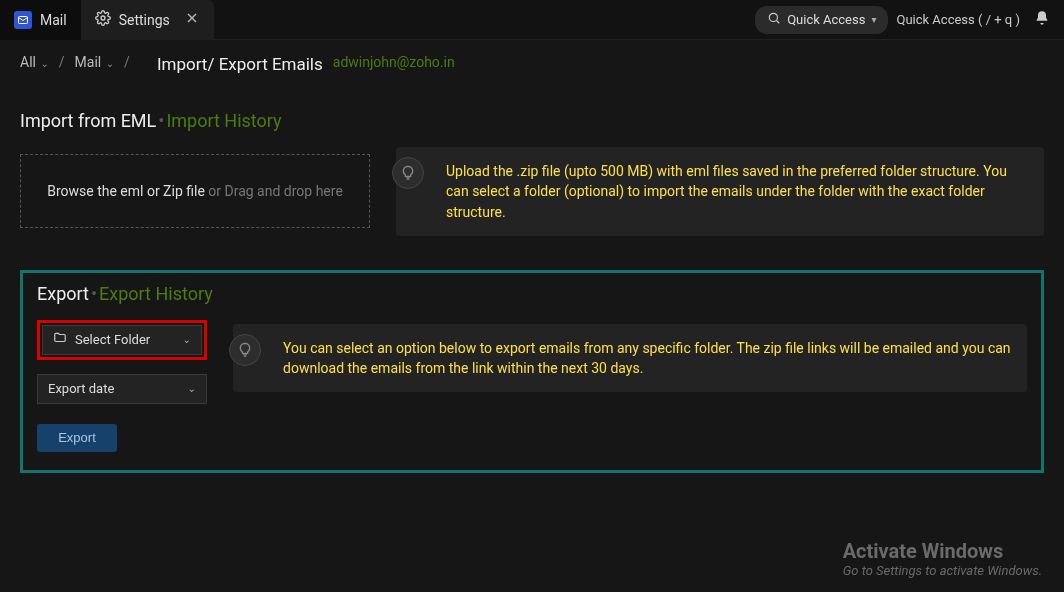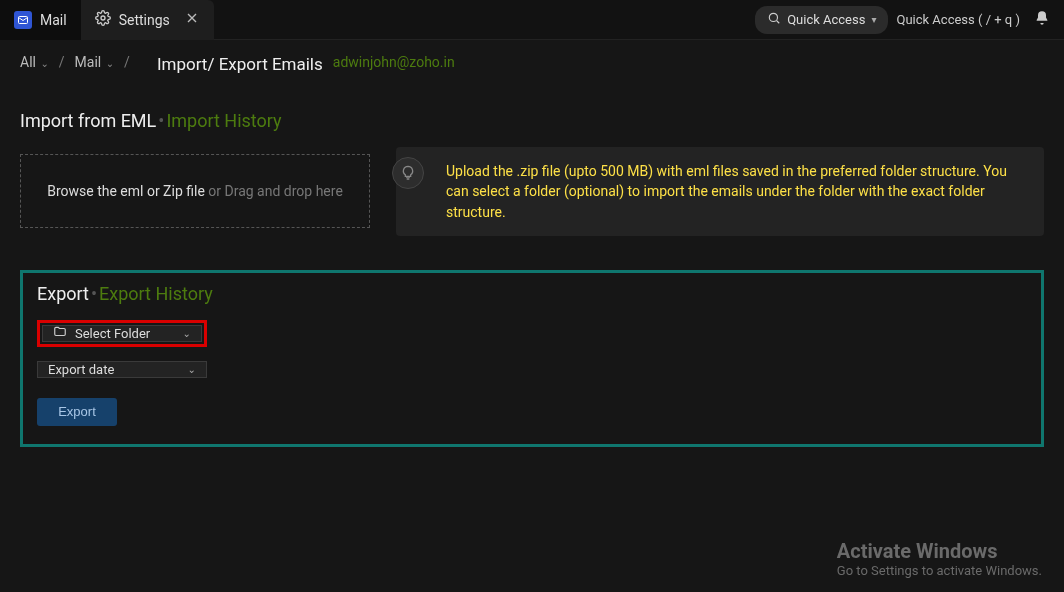--- a/index.html
+++ b/index.html
@@ -110,21 +110,21 @@
   .export-body { display:flex; gap:26px; align-items:flex-start; }
   .controls { display:flex; flex-direction:column; gap:14px; width:170px; }
   .select-folder-wrap {
     border: 3px solid #d90000;
     padding: 2px;
   }
   .dd {
     display:flex; align-items:center; justify-content:space-between;
     background:#232323;
     border:1px solid #3a3a3a;
-    height:17px;
+    height:30px;
     padding:0 10px;
     color:#ddd;
     font-size:13px;
     gap:6px;
   }
   .dd .left { display:flex; align-items:center; gap:8px; }
   .dd .chev { font-size:10px; color:#aaa; }
   .export-btn {
     margin-top:6px;
     width: 80px;
@@ -138,21 +138,21 @@
     cursor:pointer;
   }
 
   
   .wm {
     position:absolute; right:22px; bottom:14px; text-align:left;
     color:#6a6a6a;
     pointer-events:none;
   }
   .wm .t1 { font-size:20px; font-weight:700; }
-  .wm .t2 { font-size:13px; }
+  .wm .t2 { font-size:13px;font-style:italic; }
 </style>
 </head>
 <body>
 
 <div class="topbar">
   <div class="tab mail-tab">
     <span class="tab-mail-icon">
       <svg viewBox="0 0 24 24" fill="none" stroke="#fff" stroke-width="2">
           <rect x="3" y="5" width="18" height="14" rx="2"></rect>
           <path d="M3 7l9 6 9-6"></path>
@@ -252,20 +252,28 @@
           <span class="left">
             <span>Export date</span>
           </span>
           <span class="chev">⌄</span>
         </div>
         <button class="export-btn">
           <span>Export</span>
         </button>
       </div>
 
+      <div class="hintbox" style="margin-top:4px">
+        <div class="bulb">
+          <svg width="16" height="16" viewBox="0 0 24 24" fill="none" stroke="#888" stroke-width="2">
+              <path d="M9 18h6m-5 3h4M12 2a7 7 0 0 0-4 12.7V17h8v-2.3A7 7 0 0 0 12 2z"></path>
+            </svg>
+        </div>
+        <span>You can select an option below to export emails from any specific folder. The zip file links will be emailed and you can download the emails from the link within the next 30 days.</span>
+      </div>
     </div>
   </div>
 
 </div>
 
 <div class="wm">
   <div class="t1">Activate Windows</div>
   <div class="t2">Go to Settings to activate Windows.</div>
 </div>
 

